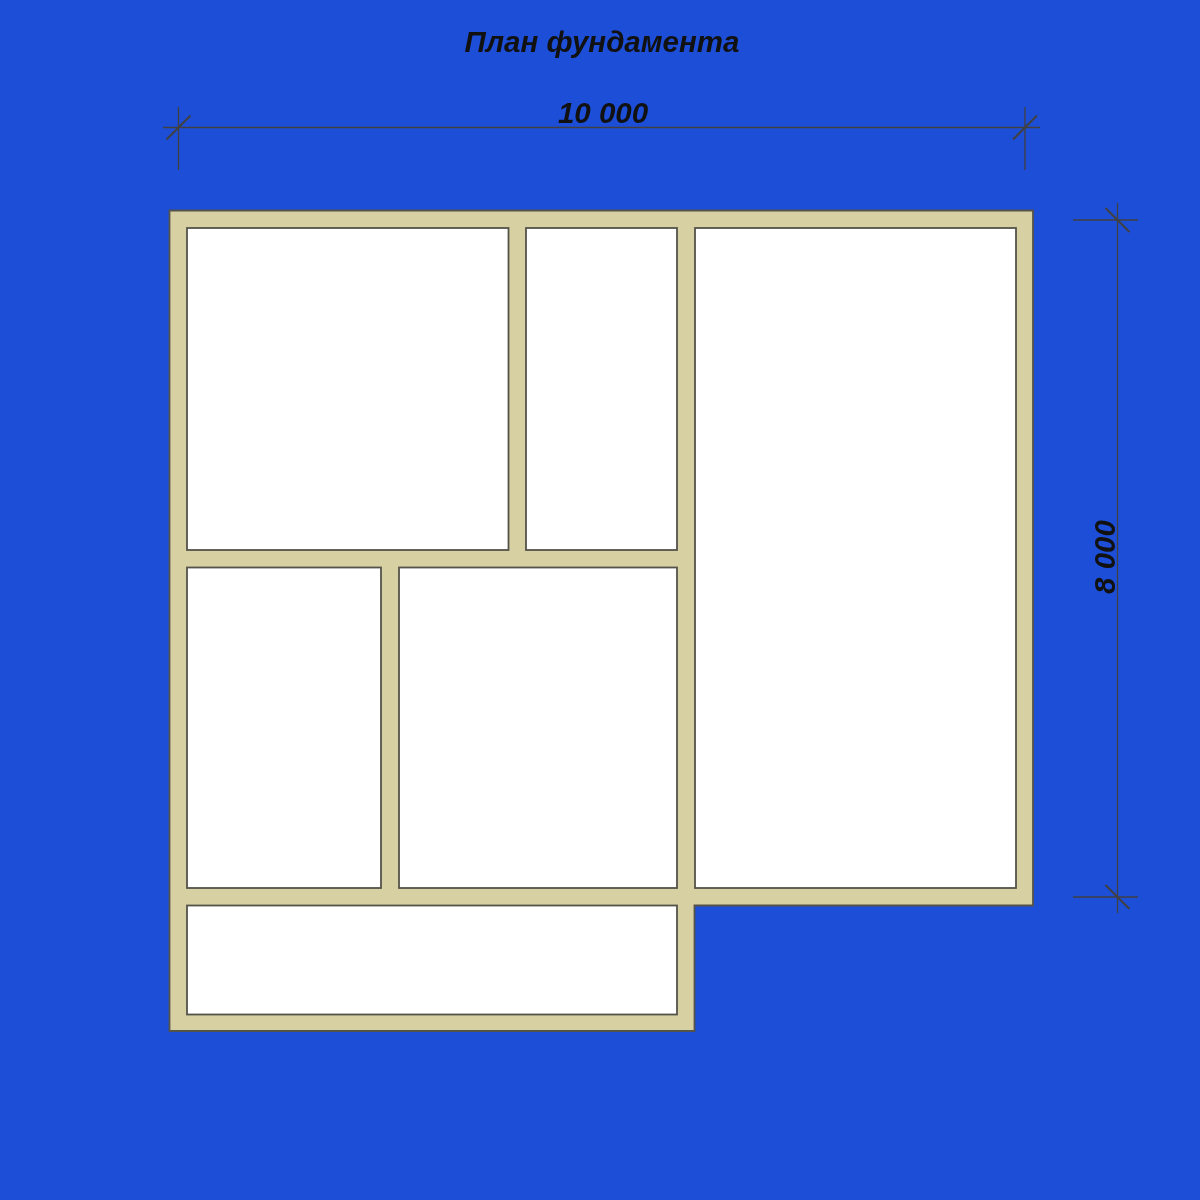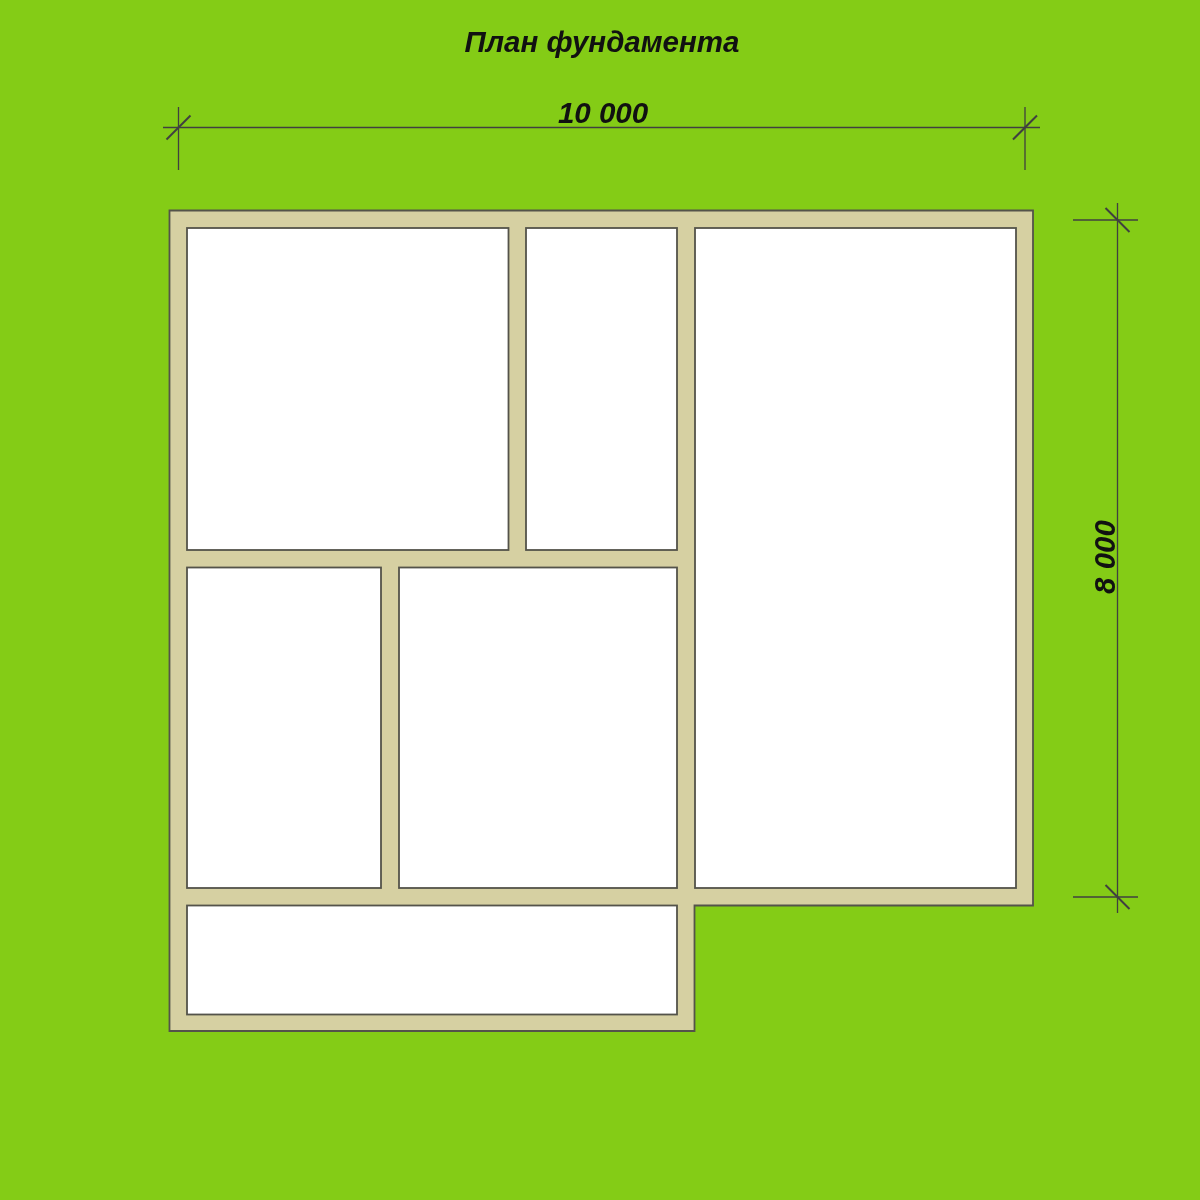--- a/index.html
+++ b/index.html
@@ -1,16 +1,16 @@
 <!DOCTYPE html>
 <html><head>
 <meta charset="utf-8">
 <style>
   html,body{margin:0;padding:0;background:#ffffff;}
-  .page{width:1200px;height:1200px;position:relative;background:#84cc16;
+  .page{width:1200px;height:1200px;position:relative;background:#1d4ed8;
         font-family:"Liberation Sans", sans-serif;}
   svg{position:absolute;left:0;top:0;}
   text{font-family:"Liberation Sans", sans-serif;font-weight:bold;font-style:italic;fill:#111111;}
 </style>
 </head>
 <body>
 <div class="page">
 <svg width="1200" height="1200" viewBox="0 0 1200 1200">
 
   <text x="602" y="52" font-size="29.5" text-anchor="middle">План фундамента</text>

